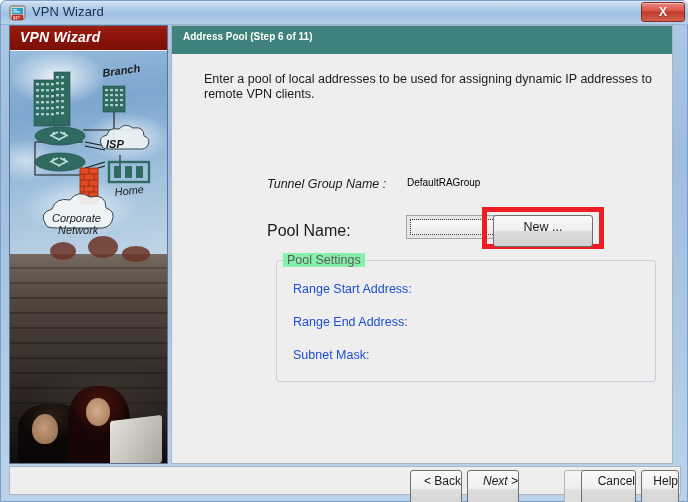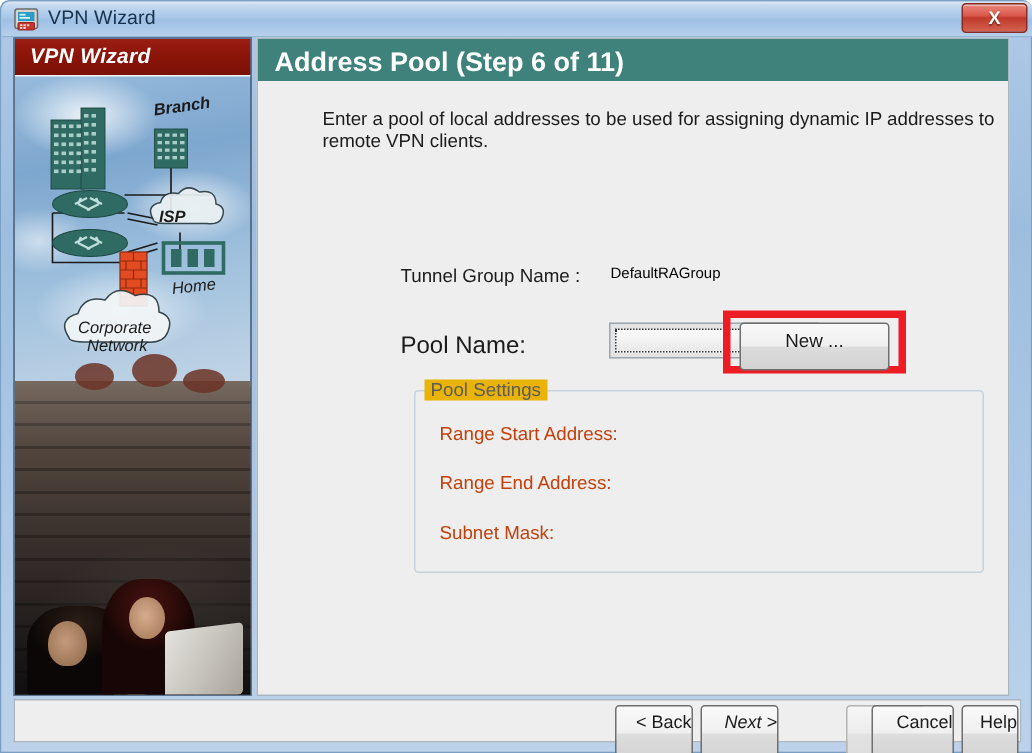--- a/index.html
+++ b/index.html
@@ -202,41 +202,42 @@
     position: absolute;
     left: 0; top: 0;
     width: 100%;
     height: 28px;
     background: #3e827b;
     box-sizing: border-box;
   }
   .step-header span {
     position: absolute;
     left: 11px; top: 5px;
-    font-size: 18px;
+    font-size: 10px;
     font-weight: bold;
     color: #ffffff;
     white-space: nowrap;
   }
   .intro {
     position: absolute;
-    left: 43px; top: 46px;
+    left: 32px; top: 46px;
     width: 448px;
     font-size: 12.5px;
     color: #1b1b1b;
     line-height: 15px;
   }
 
   
   .lbl-tunnel {
     position: absolute;
     left: 95px; top: 151px;
     font-size: 12.5px;
     color: #1b1b1b;
     white-space: nowrap;
+    font-style: italic;
   }
   .val-tunnel {
     position: absolute;
     left: 235px; top: 151px;
     font-size: 10px;
     color: #000000;
     white-space: nowrap;
   }
   .lbl-pool {
     position: absolute;
@@ -302,30 +303,30 @@
     width: 380px; height: 122px;
     box-sizing: border-box;
     border: 1px solid #c7d2dc;
     border-radius: 3px;
     background: transparent;
   }
   .groupbox-title {
     position: absolute;
     left: 111px; top: 227px;
     padding: 0 4px;
-    background: #eab308;
+    background: #86efac;
     font-size: 12.5px;
     color: #5c5c5c;
     white-space: nowrap;
   }
   .gb-lbl {
     position: absolute;
     left: 121px;
     font-size: 12.5px;
-    color: #c2410c;
+    color: #1d4ed8;
     white-space: nowrap;
   }
   .gb-lbl.r1 { top: 256px; }
   .gb-lbl.r2 { top: 289px; }
   .gb-lbl.r3 { top: 322px; }
 
   
   .btnbar {
     position: absolute;
     left: 0; top: 441px;

